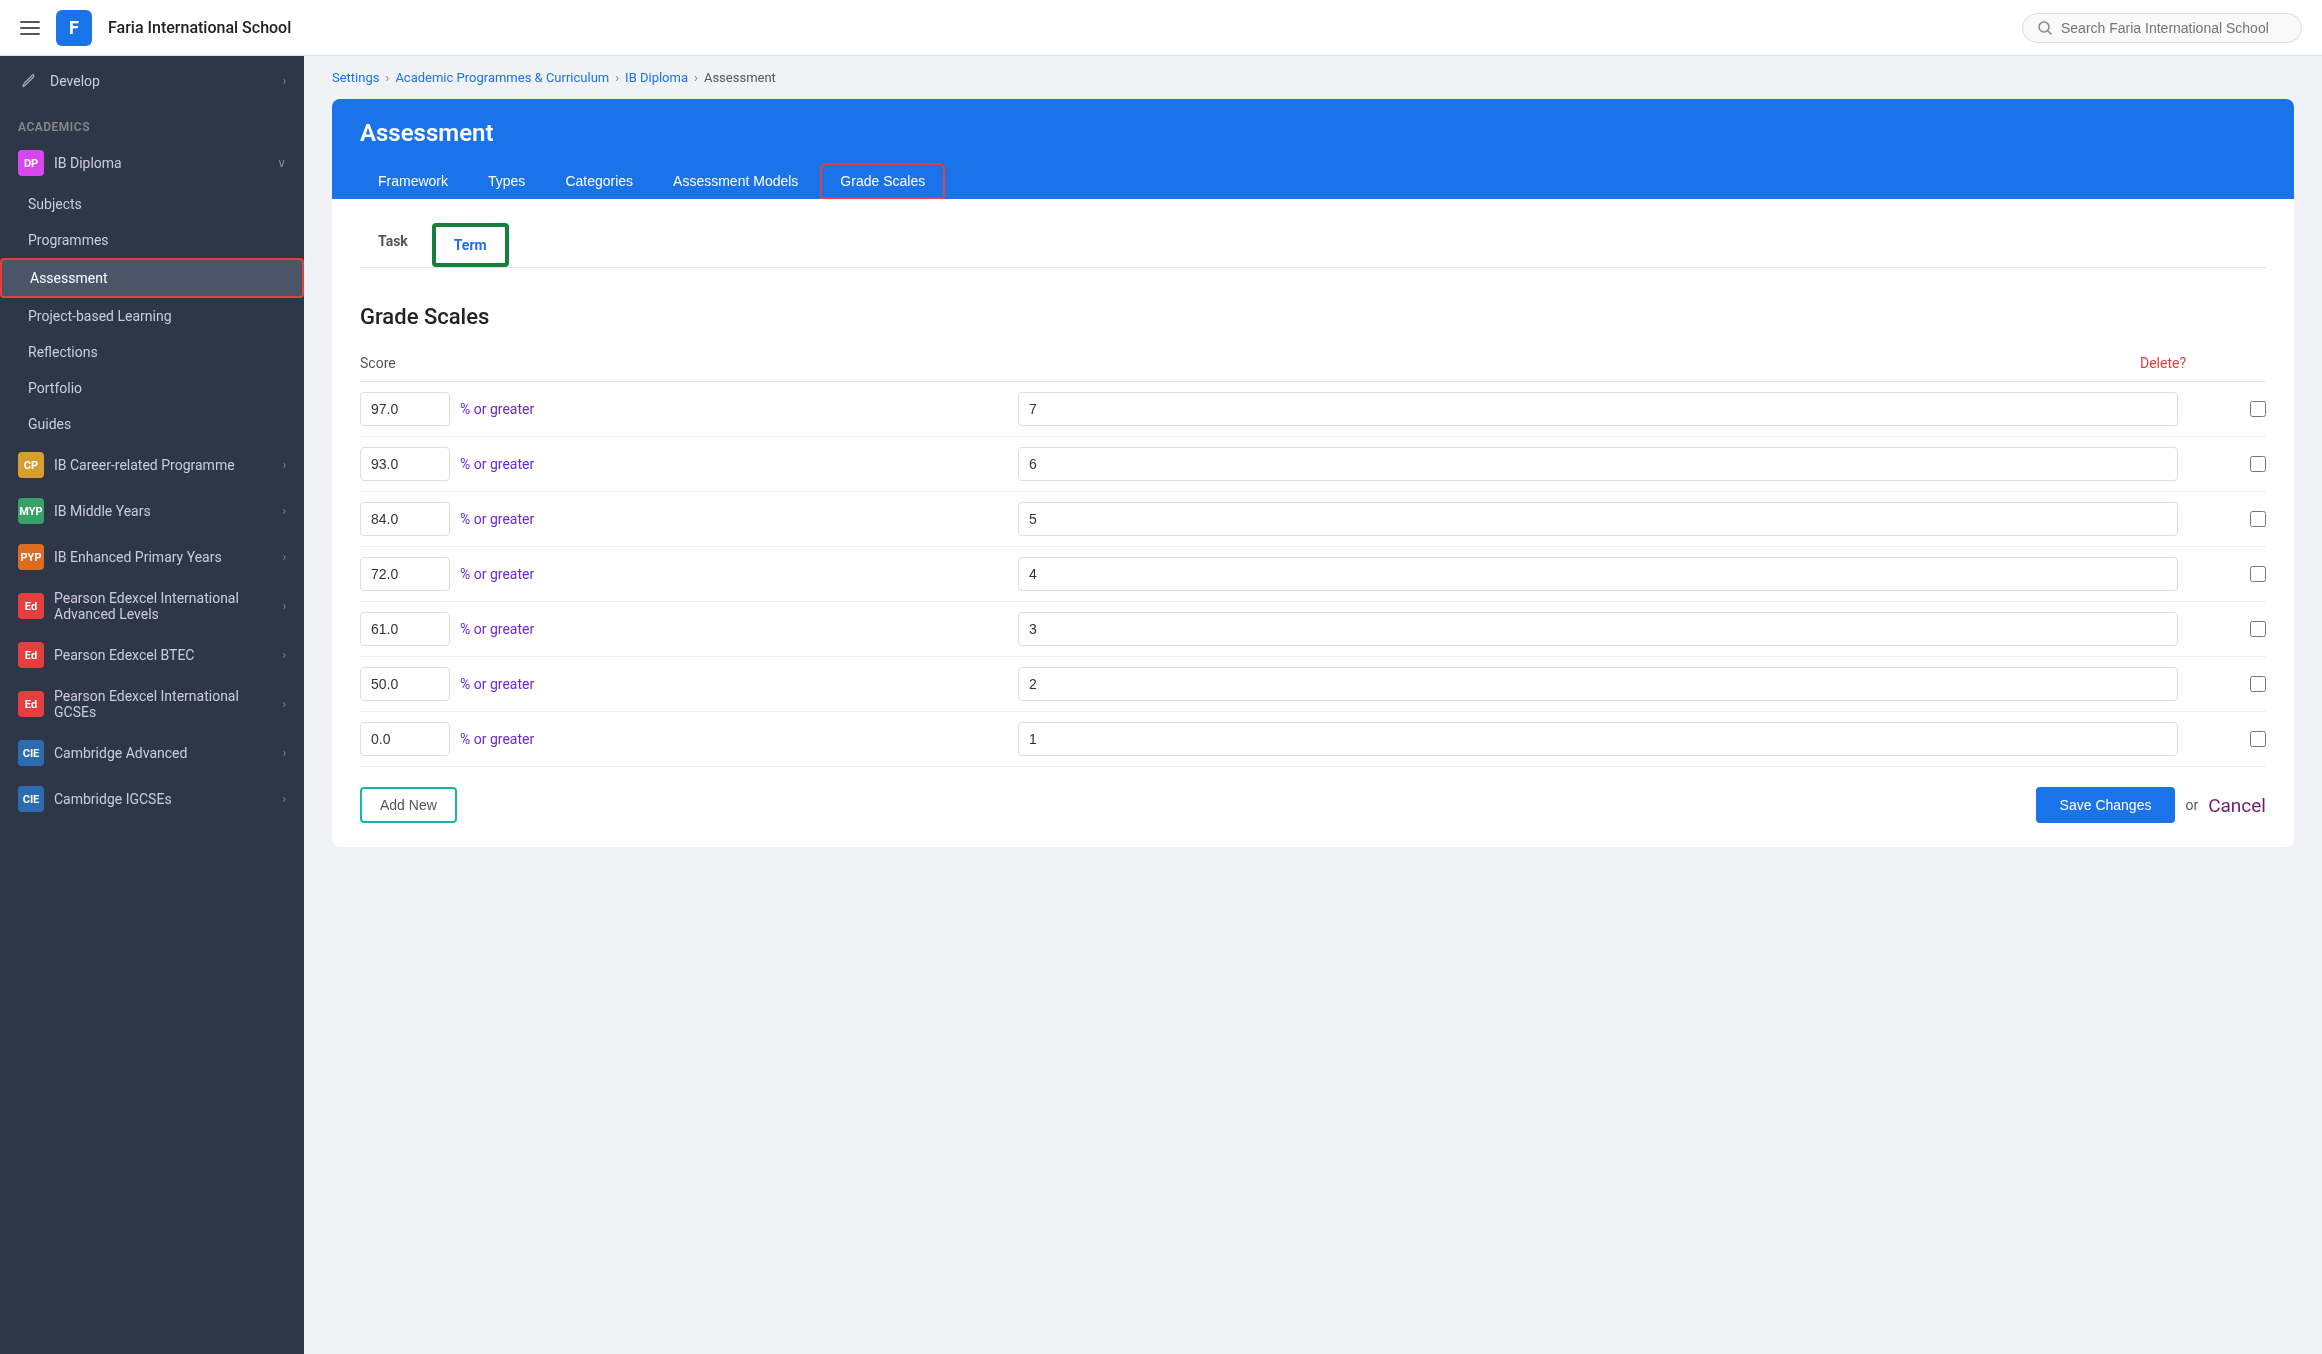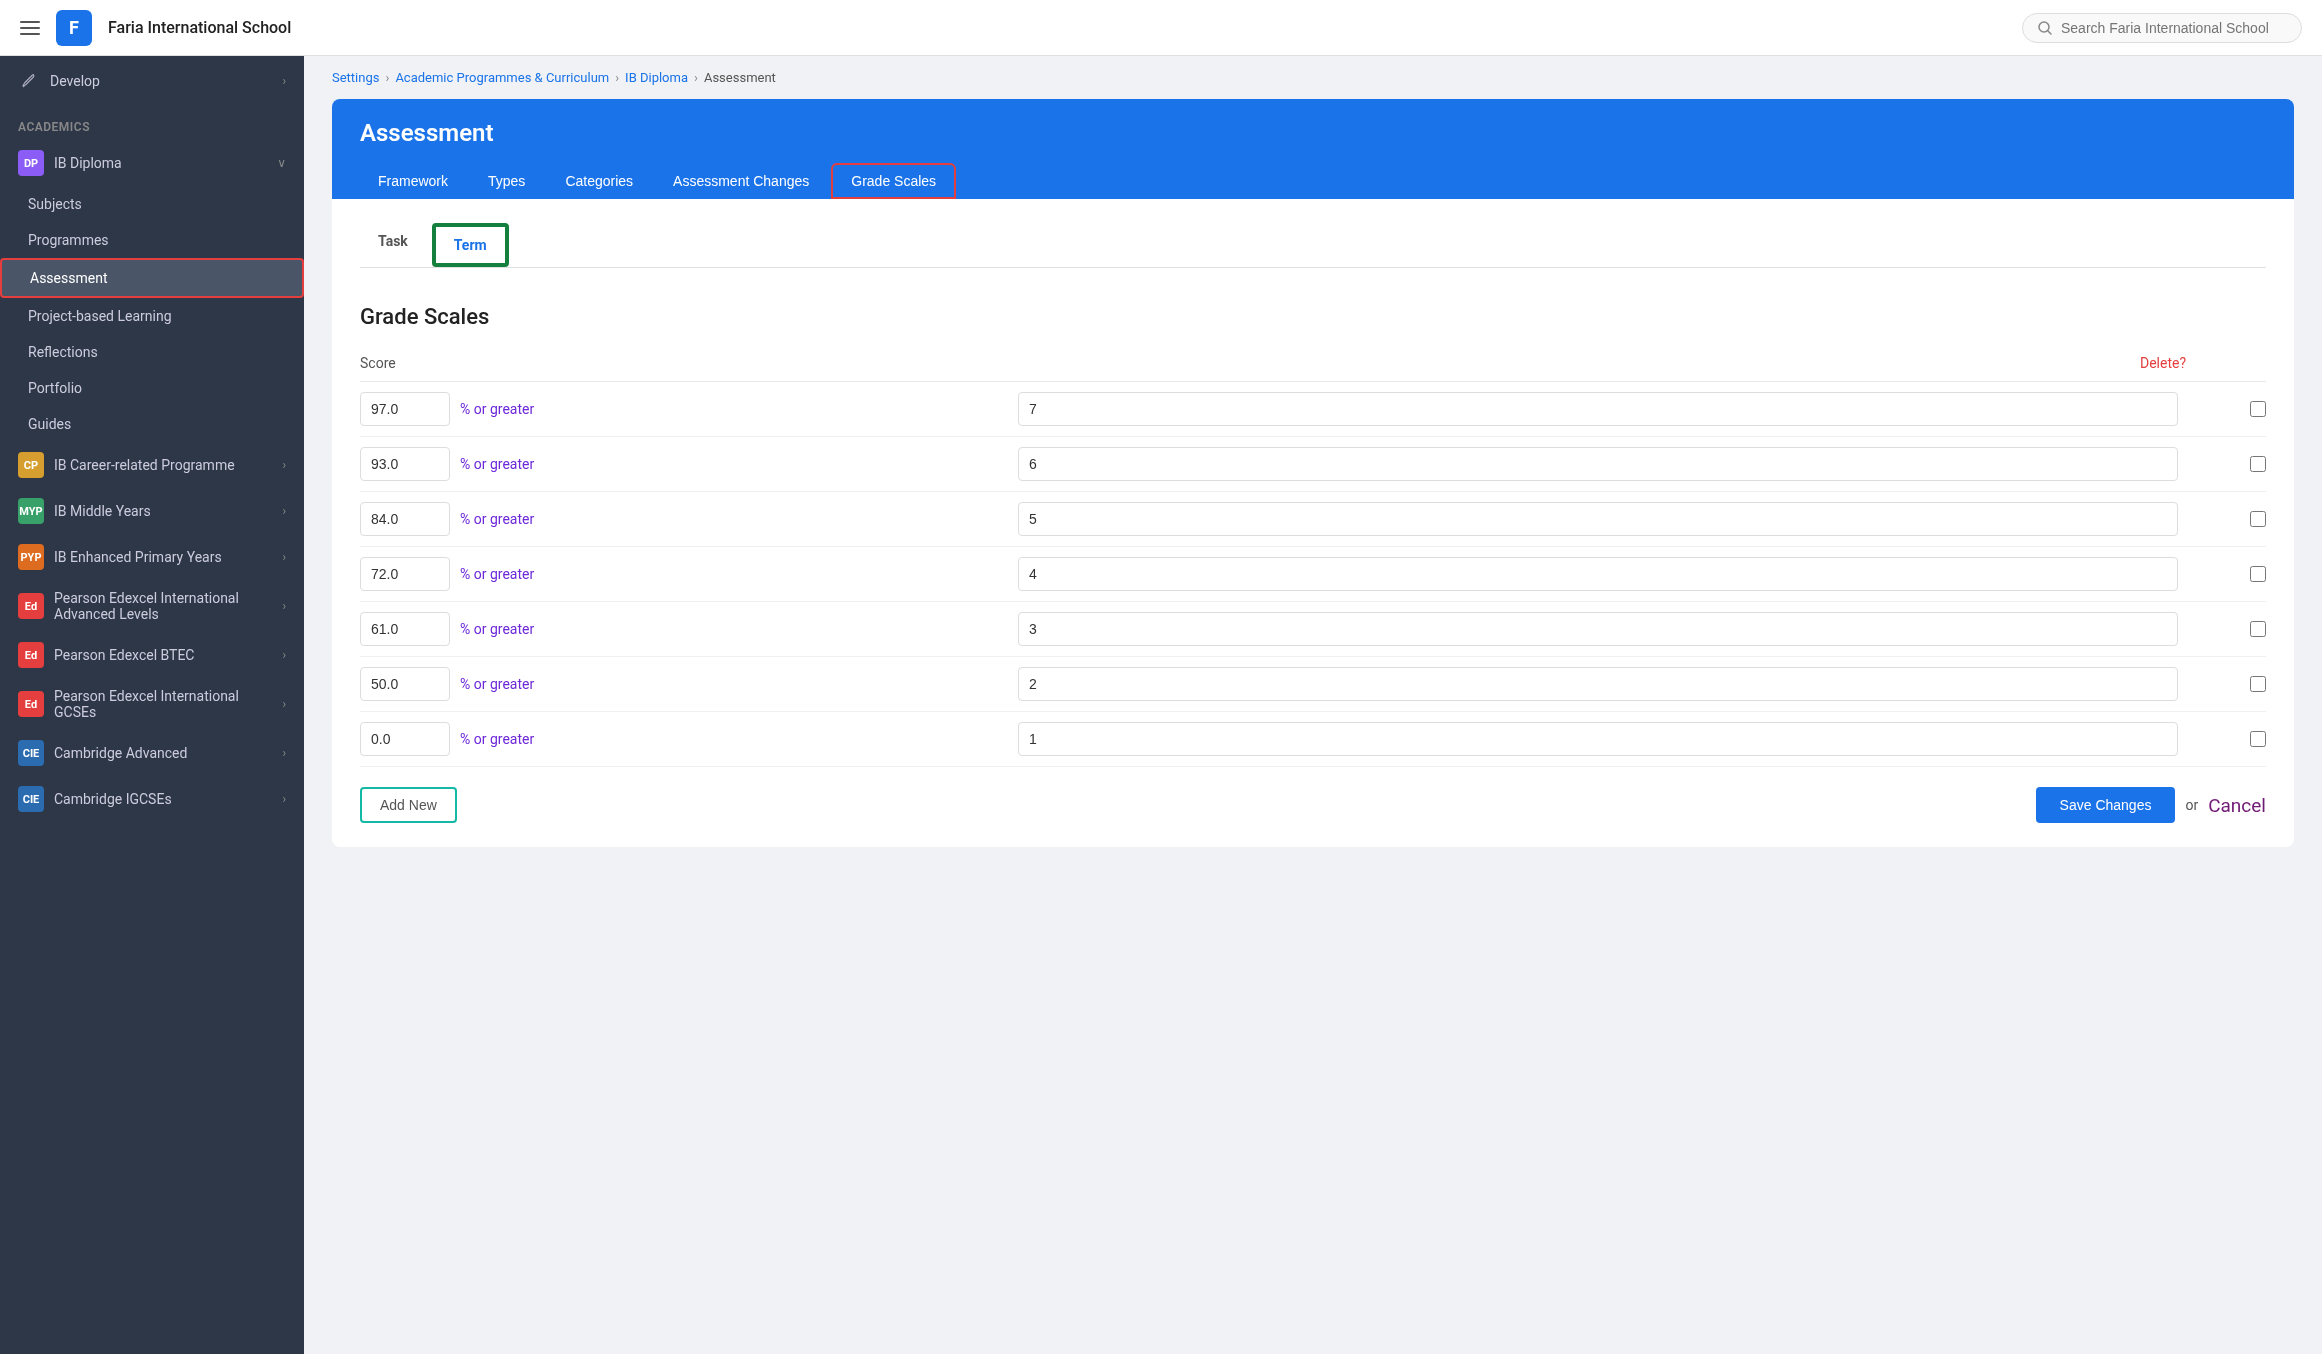--- a/index.html
+++ b/index.html
@@ -32,21 +32,21 @@
     .sidebar-icon { width: 22px; height: 22px; display: flex; align-items: center; justify-content: center; color: #aab; }
 
     .sidebar-section-header { padding: 14px 18px 6px; font-size: 12px; font-weight: 600; color: #888; text-transform: uppercase; letter-spacing: 0.5px; }
 
     .sidebar-nav-item { display: flex; align-items: center; justify-content: space-between; padding: 10px 18px 10px 28px; cursor: pointer; color: #ccd; font-size: 14px; }
     .sidebar-nav-item.active-highlight { background: #4a5568; color: #fff; border: 2px solid #e53e3e; border-radius: 4px; }
 
     .sidebar-parent { display: flex; align-items: center; justify-content: space-between; padding: 10px 18px; cursor: pointer; color: #ccd; font-size: 14px; }
     .sidebar-parent-left { display: flex; align-items: center; gap: 10px; }
     .sidebar-badge { width: 26px; height: 26px; border-radius: 4px; display: flex; align-items: center; justify-content: center; font-size: 11px; font-weight: 700; color: #fff; flex-shrink: 0; }
-    .badge-dp { background: #8b5cf6; }
+    .badge-dp { background: #d946ef; }
     .badge-cp { background: #d69e2e; }
     .badge-myp { background: #38a169; }
     .badge-pyp { background: #dd6b20; }
     .badge-ed { background: #e53e3e; }
     .badge-cie { background: #2b6cb0; }
 
     .chevron { font-size: 12px; color: #888; }
 
     
     .content-area { flex: 1; display: flex; flex-direction: column; overflow: hidden; background: #f0f2f5; }
@@ -239,21 +239,21 @@
     </div>
 
     <div class="page-content">
 
       <div class="assessment-header">
         <div class="assessment-title">Assessment</div>
         <div class="tab-bar">
           <button class="tab-btn">Framework</button>
           <button class="tab-btn">Types</button>
           <button class="tab-btn">Categories</button>
-          <button class="tab-btn">Assessment Changes</button>
+          <button class="tab-btn">Assessment Models</button>
           <button class="tab-btn highlighted">Grade Scales</button>
         </div>
       </div>
 
       <div class="grade-scales-panel">
 
         <div class="sub-tabs">
           <div class="sub-tab">Task</div>
           <div class="sub-tab highlighted">Term</div>
         </div>

